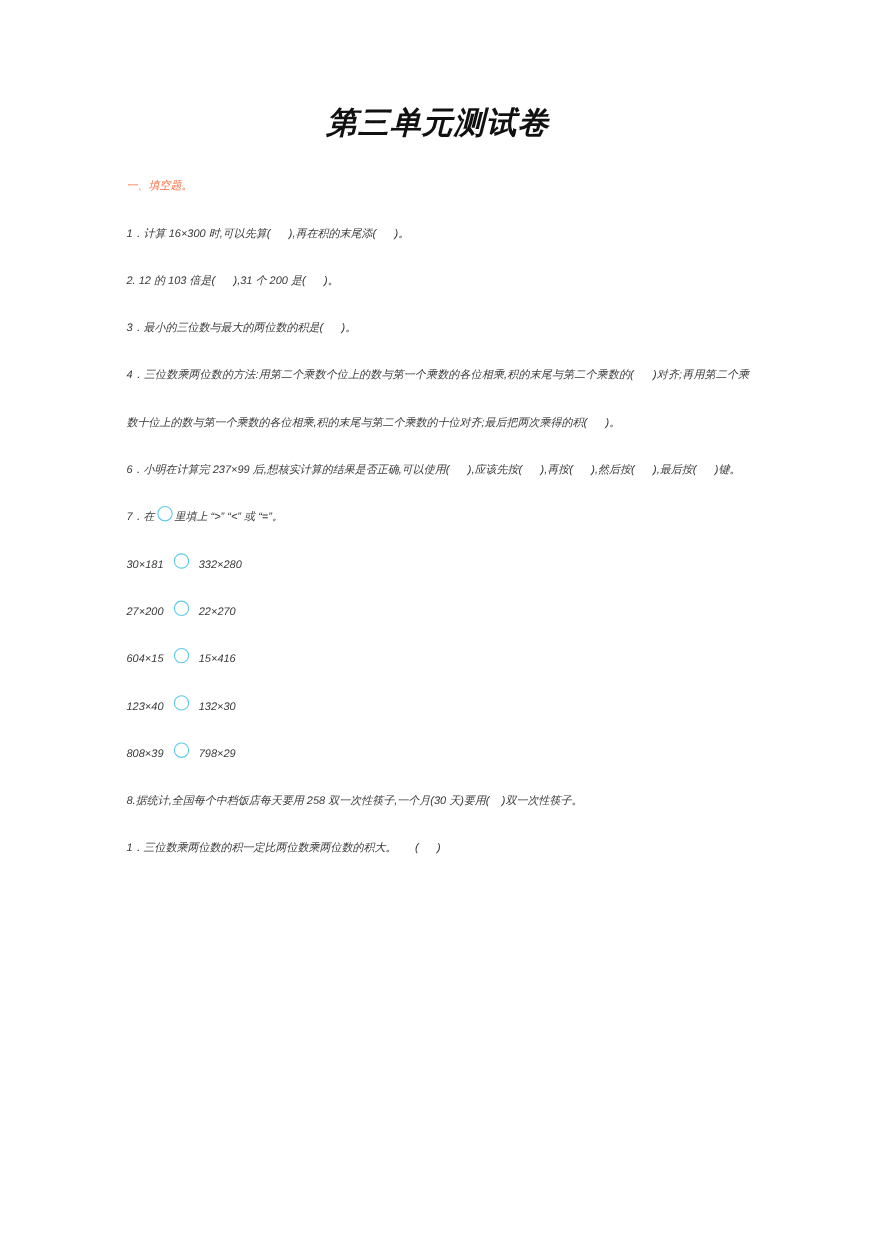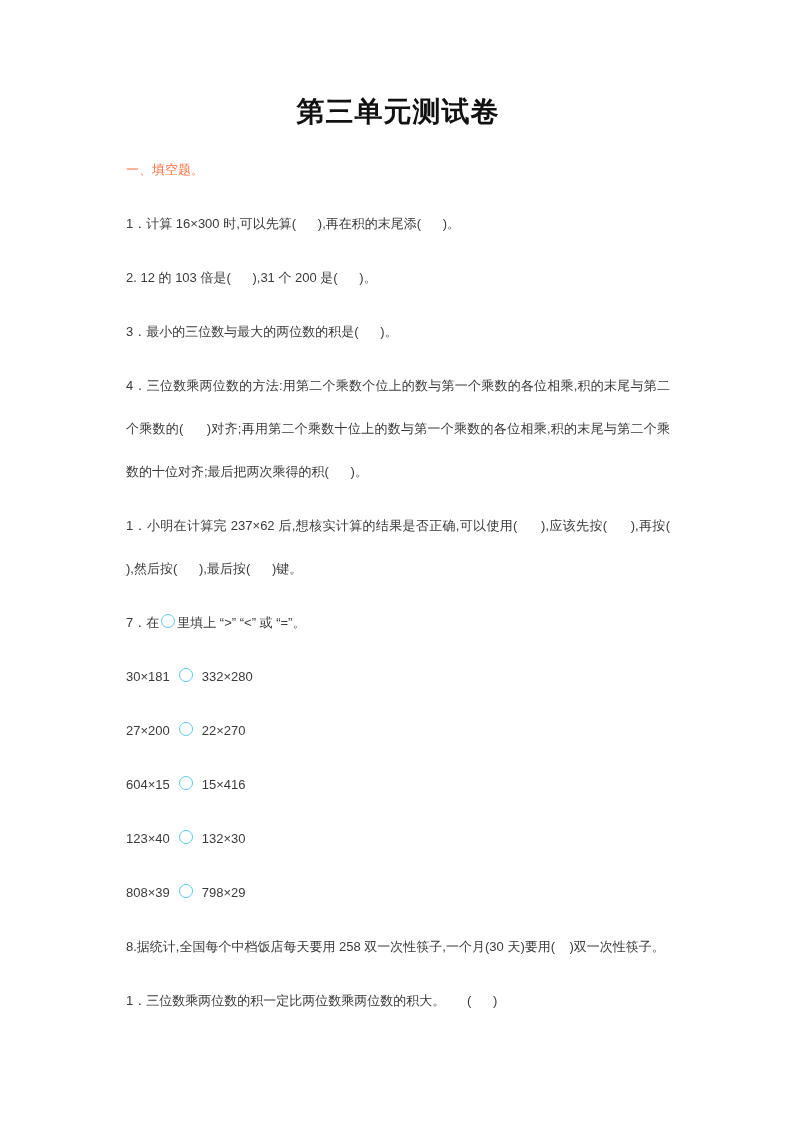--- a/index.html
+++ b/index.html
@@ -12,34 +12,35 @@
     height: 1122px;
     font-family: "Liberation Sans", "DejaVu Sans", sans-serif;
     color: #333333;
     overflow: hidden;
   }
   .page {
     box-sizing: border-box;
     width: 793px;
     height: 1122px;
     padding: 92px 112px 0 115px;
+    font-style: italic;
   }
   .title {
     font-size: 28px;
     font-weight: bold;
     color: #111111;
     text-align: center;
     margin: 0 0 16px 0;
     line-height: 40px;
     letter-spacing: 1px;
   }
   .q, .row, .section-header {
-    font-size: 13px;
+    font-size: 10px;
     line-height: 43px;
-    margin: 11px;
+    margin: 0;
     color: #3a3a3a;
   }
   .q {
     white-space: pre-wrap;
     text-align: justify;
   }
   .section-header {
     color: #ff7043;
     white-space: pre-wrap;
   }
@@ -65,21 +66,21 @@
 <div class="page">
 
   <h1 class="title">第三单元测试卷</h1>
 
   <p class="section-header">一、填空题。</p>
 
   <p class="q">1．计算 16×300 时,可以先算(      ),再在积的末尾添(      )。</p>
   <p class="q">2. 12 的 103 倍是(      ),31 个 200 是(      )。</p>
   <p class="q">3．最小的三位数与最大的两位数的积是(      )。</p>
   <p class="q">4．三位数乘两位数的方法:用第二个乘数个位上的数与第一个乘数的各位相乘,积的末尾与第二个乘数的(      )对齐;再用第二个乘数十位上的数与第一个乘数的各位相乘,积的末尾与第二个乘数的十位对齐;最后把两次乘得的积(      )。</p>
-  <p class="q">1．小明在计算完 237×62 后,想核实计算的结果是否正确,可以使用(      ),应该先按(      ),再按(      ),然后按(      ),最后按(      )键。</p>
+  <p class="q">6．小明在计算完 237×99 后,想核实计算的结果是否正确,可以使用(      ),应该先按(      ),再按(      ),然后按(      ),最后按(      )键。</p>
 
   <p class="row"><span>7．在</span><span class="circle intro-circle"></span><span>里填上 “&gt;” “&lt;” 或 “=”。</span></p>
 
   <p class="row compare-row"><span>30×181</span><span class="circle"></span><span>332×280</span></p>
 
   <p class="row compare-row"><span>27×200</span><span class="circle"></span><span>22×270</span></p>
 
   <p class="row compare-row"><span>604×15</span><span class="circle"></span><span>15×416</span></p>
 
   <p class="row compare-row"><span>123×40</span><span class="circle"></span><span>132×30</span></p>

